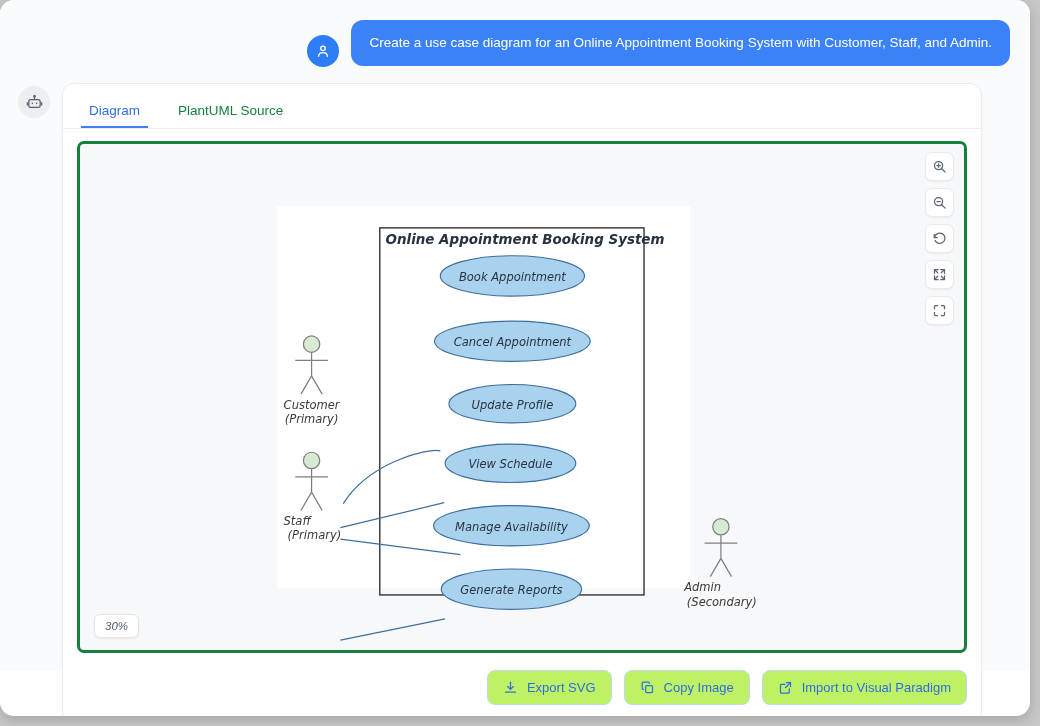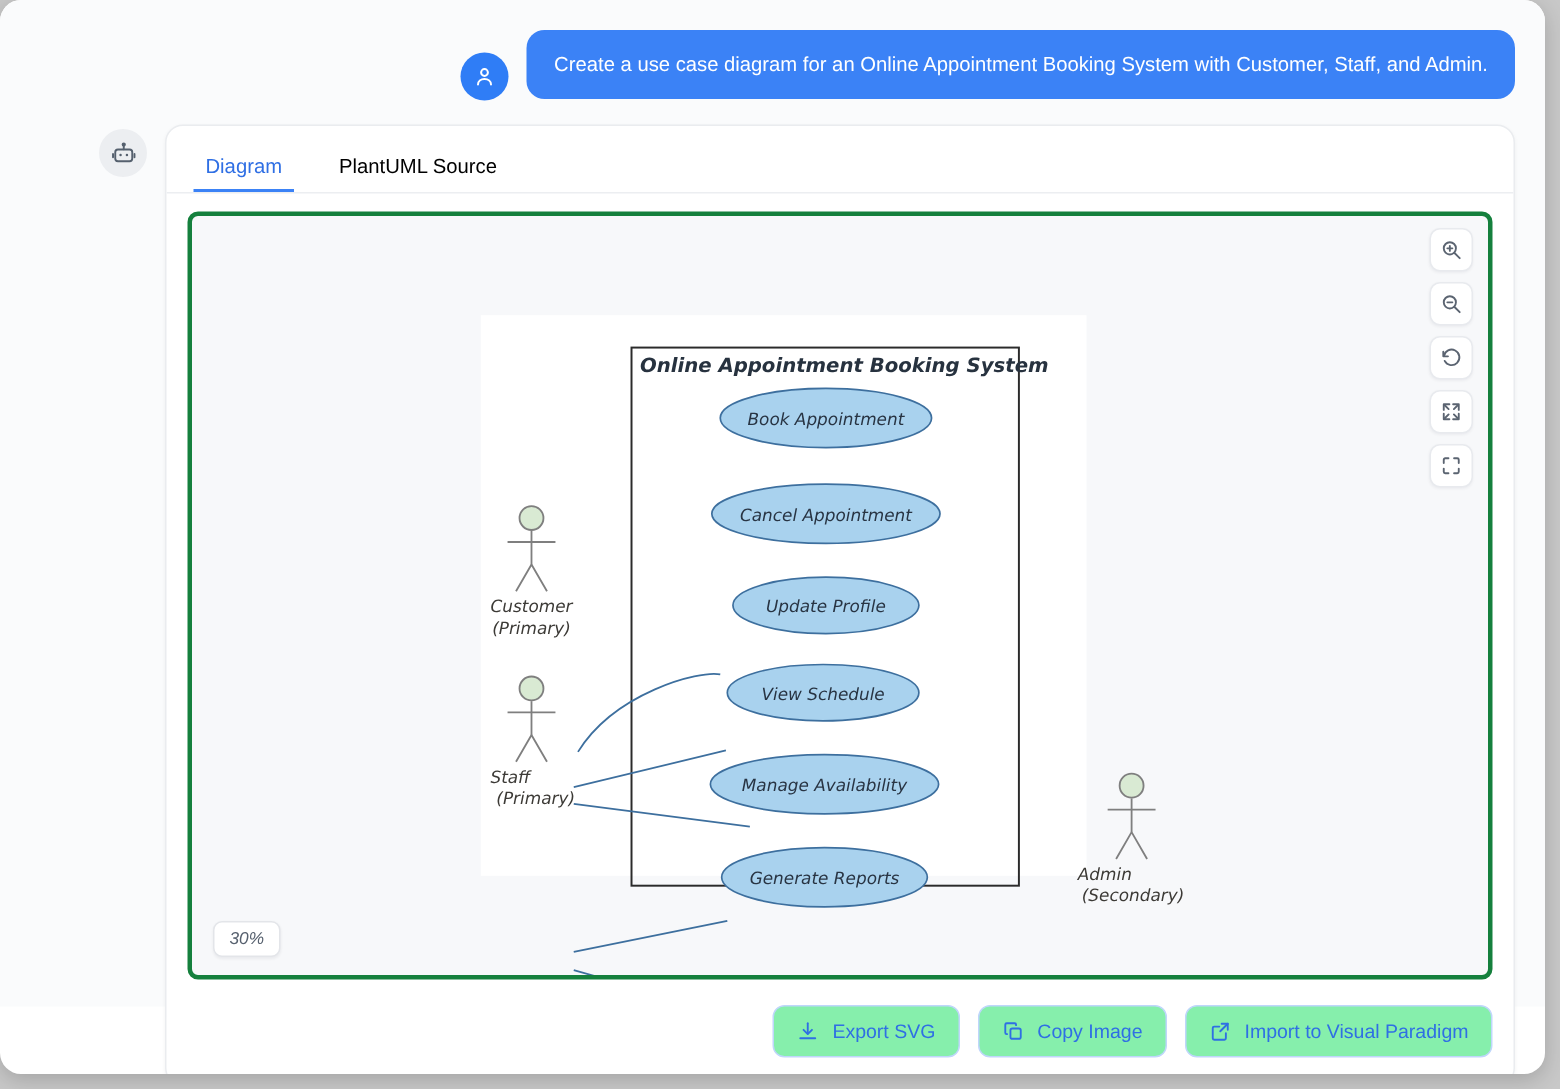--- a/index.html
+++ b/index.html
@@ -71,21 +71,20 @@
     font-size: 13.5px;
     line-height: 1.35;
     max-width: 690px;
   }
 
   
   #assistant-row {
     display: flex;
     align-items: flex-start;
     padding: 16px 20px 0 18px;
-    margin-left: 48px;
   }
   #bot-avatar {
     width: 32px; height: 32px;
     border-radius: 50%;
     background: #eceef1;
     display: flex; align-items: center; justify-content: center;
     margin-right: 12px;
     margin-top: 3px;
     flex: 0 0 auto;
   }
@@ -104,21 +103,21 @@
   
   #tabs {
     display: flex;
     align-items: flex-end;
     padding: 0 0 0 18px;
     border-bottom: 1px solid #eceef1;
     height: 45px;
   }
   .tab {
     font-size: 13.5px;
-    color: #000000;
+    color: #15803d;
     padding: 0 8px 9px 8px;
     margin-right: 22px;
     border-bottom: 2px solid transparent;
     cursor: pointer;
     line-height: 1;
   }
   .tab.active {
     color: #2f6fe4;
     border-bottom-color: #3b82f6;
     font-weight: 500;
@@ -180,21 +179,21 @@
   #card-actions {
     display: flex;
     justify-content: flex-end;
     gap: 12px;
     padding: 17px 14px 18px 0;
   }
   .action-btn {
     display: inline-flex;
     align-items: center;
     gap: 9px;
-    background: #86efac;
+    background: #bef264;
     border: 1px solid #bfd6fb;
     color: #2f6fe4;
     border-radius: 8px;
     font-size: 13px;
     font-weight: 500;
     padding: 9px 15px;
     cursor: pointer;
     line-height: 1;
     white-space: nowrap;
   }

